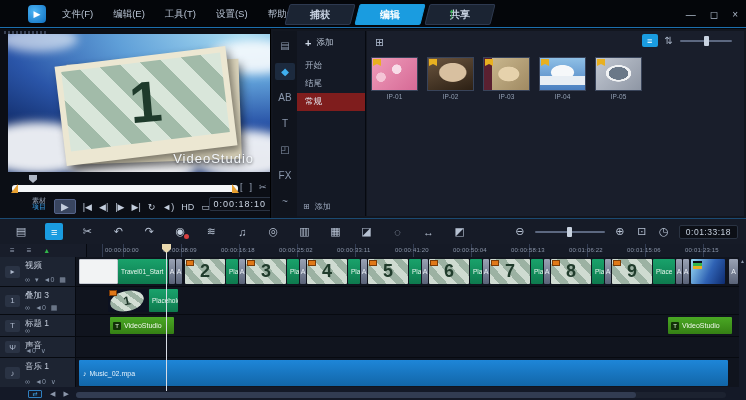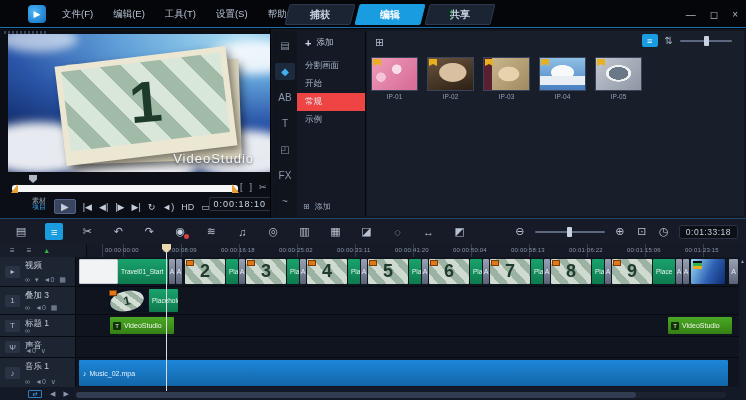--- a/index.html
+++ b/index.html
@@ -72,21 +72,21 @@
   .libnav{position:absolute;left:2px;top:2px;width:24px;height:185px;background:#10141d;
           display:flex;flex-direction:column;align-items:center;padding-top:6px;gap:9px;}
   .libnav-item{width:20px;height:17px;display:flex;align-items:center;justify-content:center;
                font-size:10px;color:#8b98ad;border-radius:2px;}
   .libnav-item.active{background:#1c2a3e;color:#3fb0f0;}
   .cats{position:absolute;left:26px;top:2px;width:69px;height:185px;background:#141925;
         border-right:1px solid #060910;}
   .cat-add{display:flex;align-items:center;gap:5px;padding:6px 6px 8px 8px;font-size:8.5px;color:#b9c4d4;}
   .cat-add .plus{color:#cfd9e8;font-size:11px;font-weight:bold;}
   .cat-item{padding:3px 8px;font-size:8.5px;color:#aab6c8;}
-  .cat-item.selected{background:#ef4444;color:#e2e9f2;}
+  .cat-item.selected{background:#7f1d1d;color:#e2e9f2;}
   .cat-foot{position:absolute;bottom:4px;left:6px;display:flex;gap:5px;align-items:center;
             font-size:8px;color:#9aa6ba;}
   .collapse-btn{position:absolute;left:98px;bottom:4px;width:12px;height:10px;background:#1d2534;
                 border-radius:2px;color:#9fb0c6;font-size:8px;display:flex;align-items:center;justify-content:center;}
   .thumbs-area{position:absolute;left:96px;top:2px;right:2px;height:185px;background:#191e2b;}
   .thumbs-toolbar{position:absolute;left:0;top:0;right:0;height:22px;display:flex;align-items:center;}
   .addfolder{margin-left:8px;font-size:11px;color:#a9b5c8;}
   .view-controls{position:absolute;right:12px;top:3px;display:flex;align-items:center;gap:7px;}
   .view-toggle{width:16px;height:13px;background:#1a9ce0;color:#fff;border-radius:2px;
                font-size:9px;display:flex;align-items:center;justify-content:center;}
@@ -287,24 +287,23 @@
         <div class="libnav-item" data-interactable="true">◰</div>
         <div class="libnav-item" data-interactable="true">FX</div>
         <div class="libnav-item" data-interactable="true">~</div>
       </div>
     <div class="cats" data-interactable="false">
       <div class="cat-add" data-interactable="true">
         <span class="plus" data-interactable="false">+</span>
         <span data-interactable="false">添加</span>
       </div>
       <div id="catItems">
-          <div class="cat-item" data-interactable="true">分割画面</div>
           <div class="cat-item" data-interactable="true">开始</div>
+          <div class="cat-item" data-interactable="true">结尾</div>
           <div class="cat-item selected" data-interactable="true">常规</div>
-          <div class="cat-item" data-interactable="true">示例</div>
         </div>
       <div class="cat-foot" data-interactable="true">
         <span data-interactable="false">⊞</span>
         <span data-interactable="false">添加</span>
       </div>
     </div>
     <div class="collapse-btn" data-interactable="true">‹</div>
     <div class="thumbs-area" data-interactable="false">
       <div class="thumbs-toolbar">
         <span class="addfolder" data-interactable="true">⊞</span>

